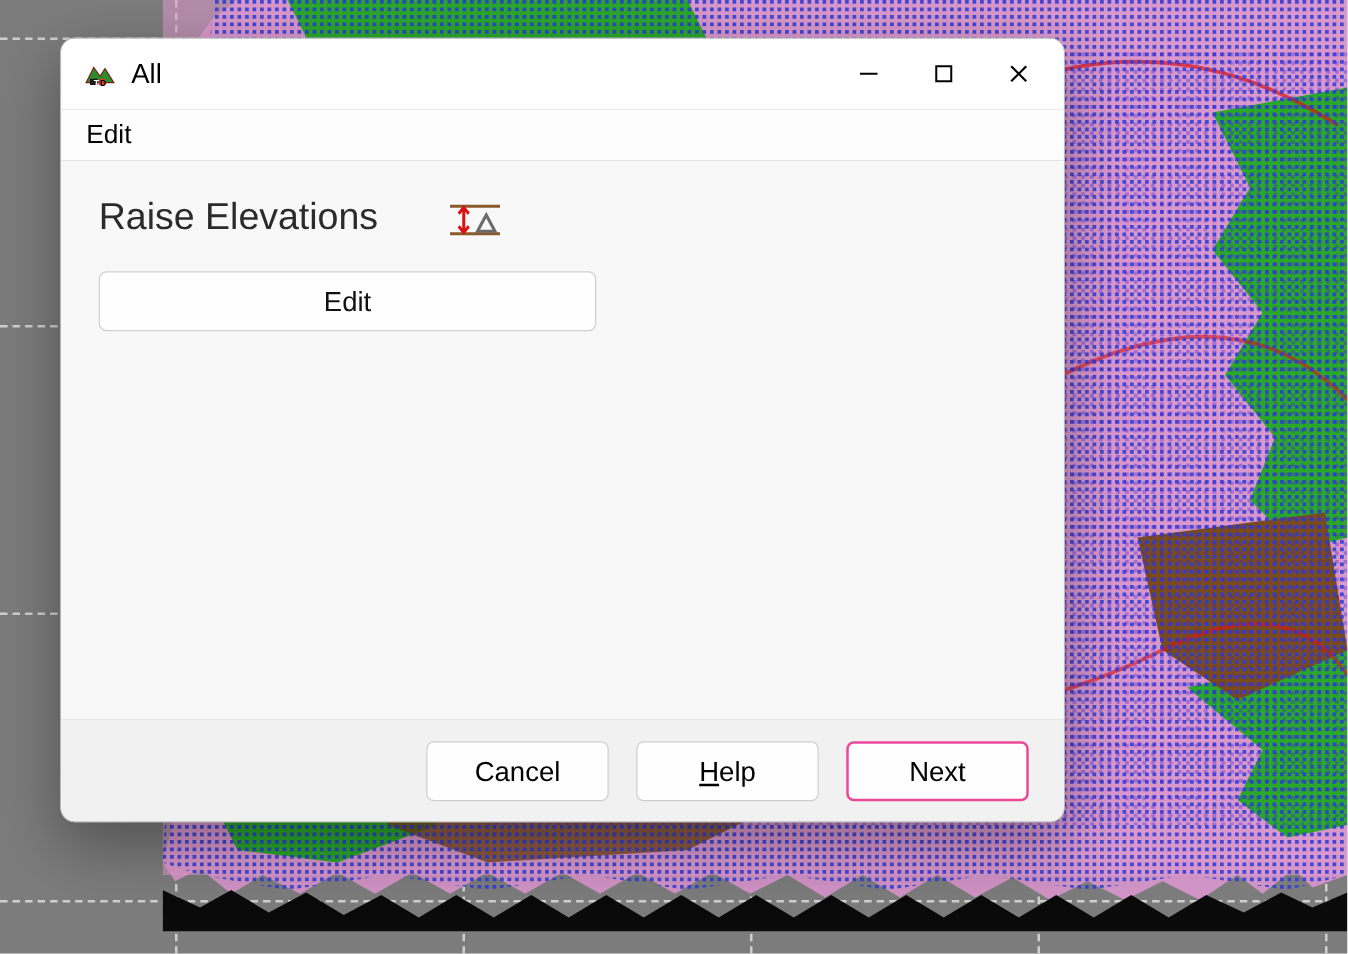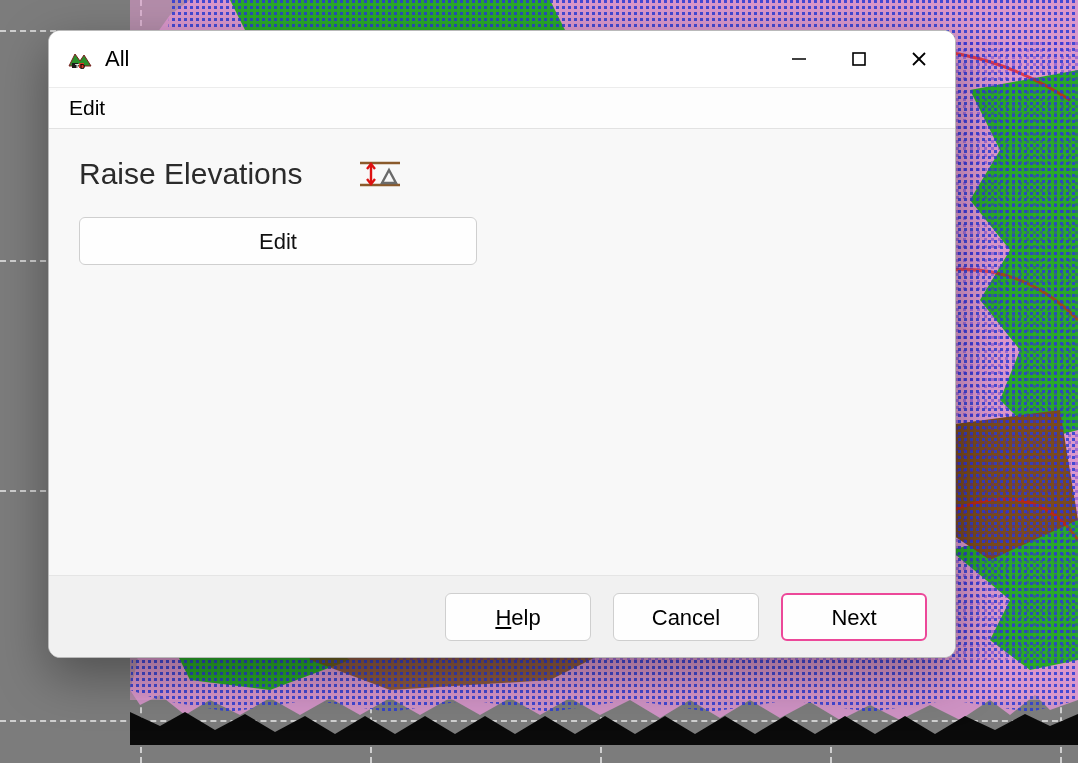--- a/index.html
+++ b/index.html
@@ -45,21 +45,21 @@
     z-index: 2;
     overflow: hidden;
   }
   .bg-topo svg { width: 100%; height: 100%; display: block; }
 
   
   .dialog {
     position: absolute;
     left: 48px;
     top: 30px;
-    width: 908px;
+    width: 804px;
     height: 628px;
     background: #ffffff;
     border: 1px solid #b9b9b9;
     border-radius: 12px;
     box-shadow: 0 18px 50px rgba(0,0,0,0.35);
     z-index: 10;
     display: flex;
     flex-direction: column;
     overflow: hidden;
   }
@@ -104,21 +104,21 @@
 
   
   .content {
     flex: 1;
     background: #f8f8f8;
     padding: 28px 30px 0 30px;
     position: relative;
   }
   .section-header {
     display: flex;
-    align-items: center;
+    align-items: flex-end;
     gap: 56px;
     margin-bottom: 26px;
   }
   .section-title {
     font-size: 30px;
     font-weight: 400;
     color: #2b2b2b;
   }
   .raise-icon { width: 44px; height: 30px; }
 
@@ -288,18 +288,18 @@
           <polyline points="9,20 13,25 17,20" fill="none" stroke="#d11" stroke-width="2.4"></polyline>
           <path d="M24 24 L31 11 L38 24 Z" fill="none" stroke="#6a6a6a" stroke-width="2.4"></path>
         </svg>
       </span>
     </div>
 
     <button class="big-btn">Edit</button>
   </div>
 
   <div class="footer">
+    <button class="footer-btn">Cancel</button>
     <button class="footer-btn"><span class="ul">H</span><span>elp</span></button>
-    <button class="footer-btn">Cancel</button>
     <button class="footer-btn primary">Next</button>
   </div>
 
 </div>
 
 </body></html>

